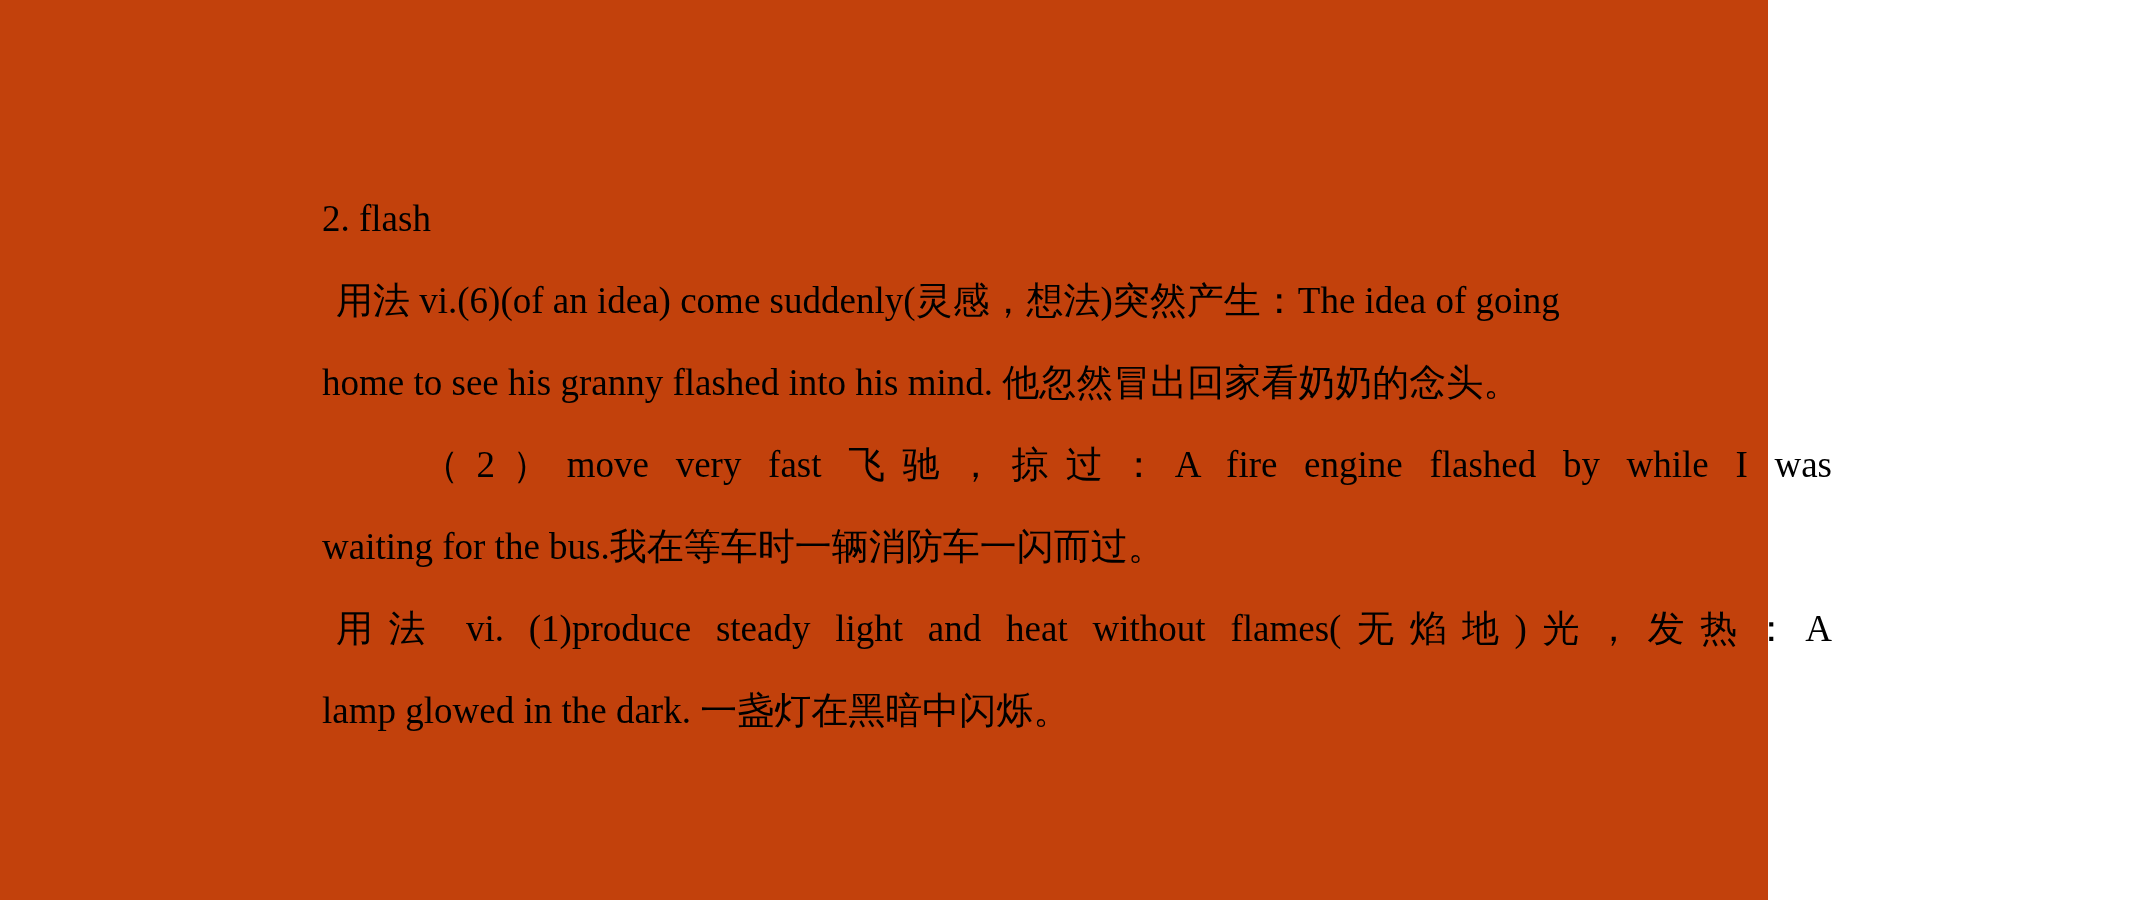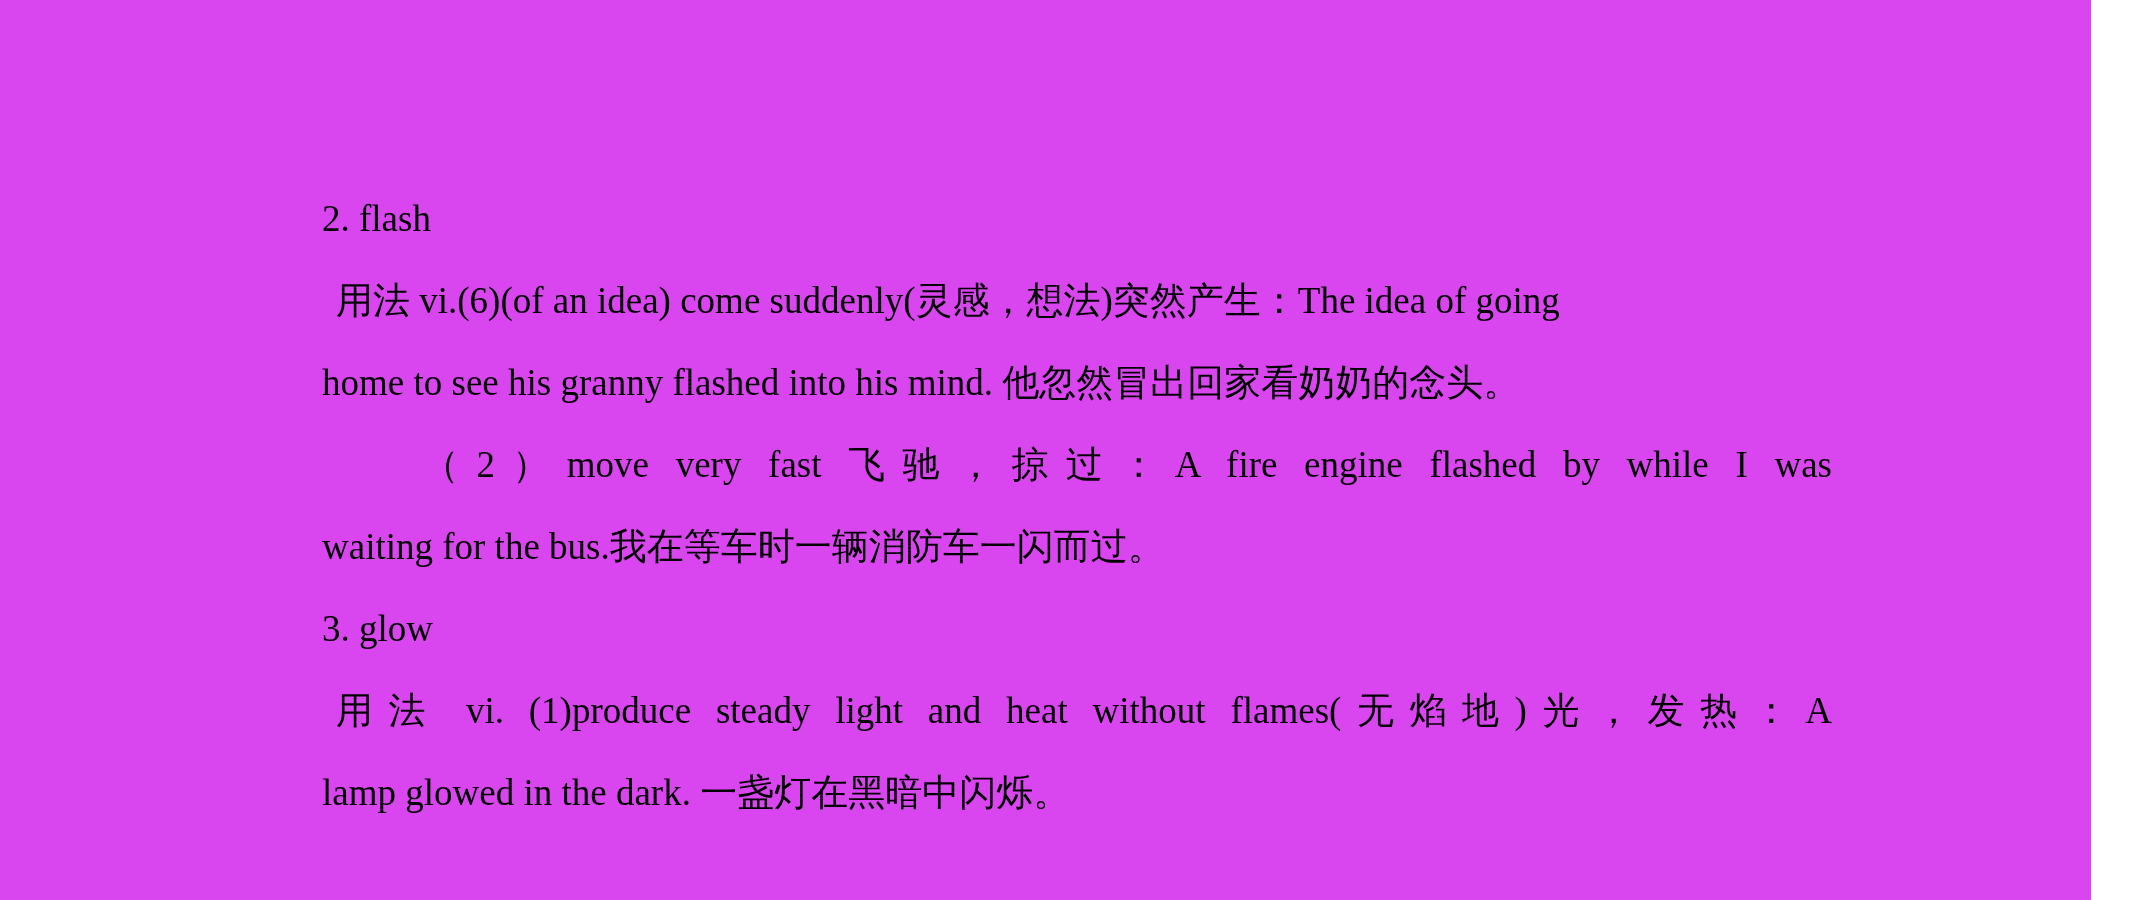--- a/index.html
+++ b/index.html
@@ -9,23 +9,23 @@
   }
   body {
     width: 2149px;
     height: 900px;
     font-family: "Liberation Serif", "DejaVu Serif", serif;
     color: #000000;
     overflow: hidden;
   }
   .page {
     position: relative;
-    width: 2091px;
+    width: 1768px;
     height: 900px;
-    background: #d946ef;
+    background: #c2410c;
     box-sizing: border-box;
     padding: 0;
   }
   .content {
     position: absolute;
     left: 322px;
     top: 178px;
     width: 1510px;
   }
   .entry-head {
@@ -63,20 +63,19 @@
 
     <div class="just-start indent-sm">用法 vi.(6)(of an idea) come suddenly(灵感，想法)突然产生：The idea of going</div>
 
     <div class="just-start">home to see his granny flashed into his mind. 他忽然冒出回家看奶奶的念头。</div>
 
     <div class="justify indent-big">（2）move very fast 飞驰，掠过：A fire engine flashed by while I was</div>
 
     <div class="just-start">waiting for the bus.我在等车时一辆消防车一闪而过。</div>
 
 
-    <div class="entry-head">3. glow</div>
 
     <div class="justify indent-sm">用法 vi. (1)produce steady light and heat without flames(无焰地)光，发热：A</div>
 
     <div class="just-start">lamp glowed in the dark. 一盏灯在黑暗中闪烁。</div>
 
   </div>
 </div>
 
 </body></html>

